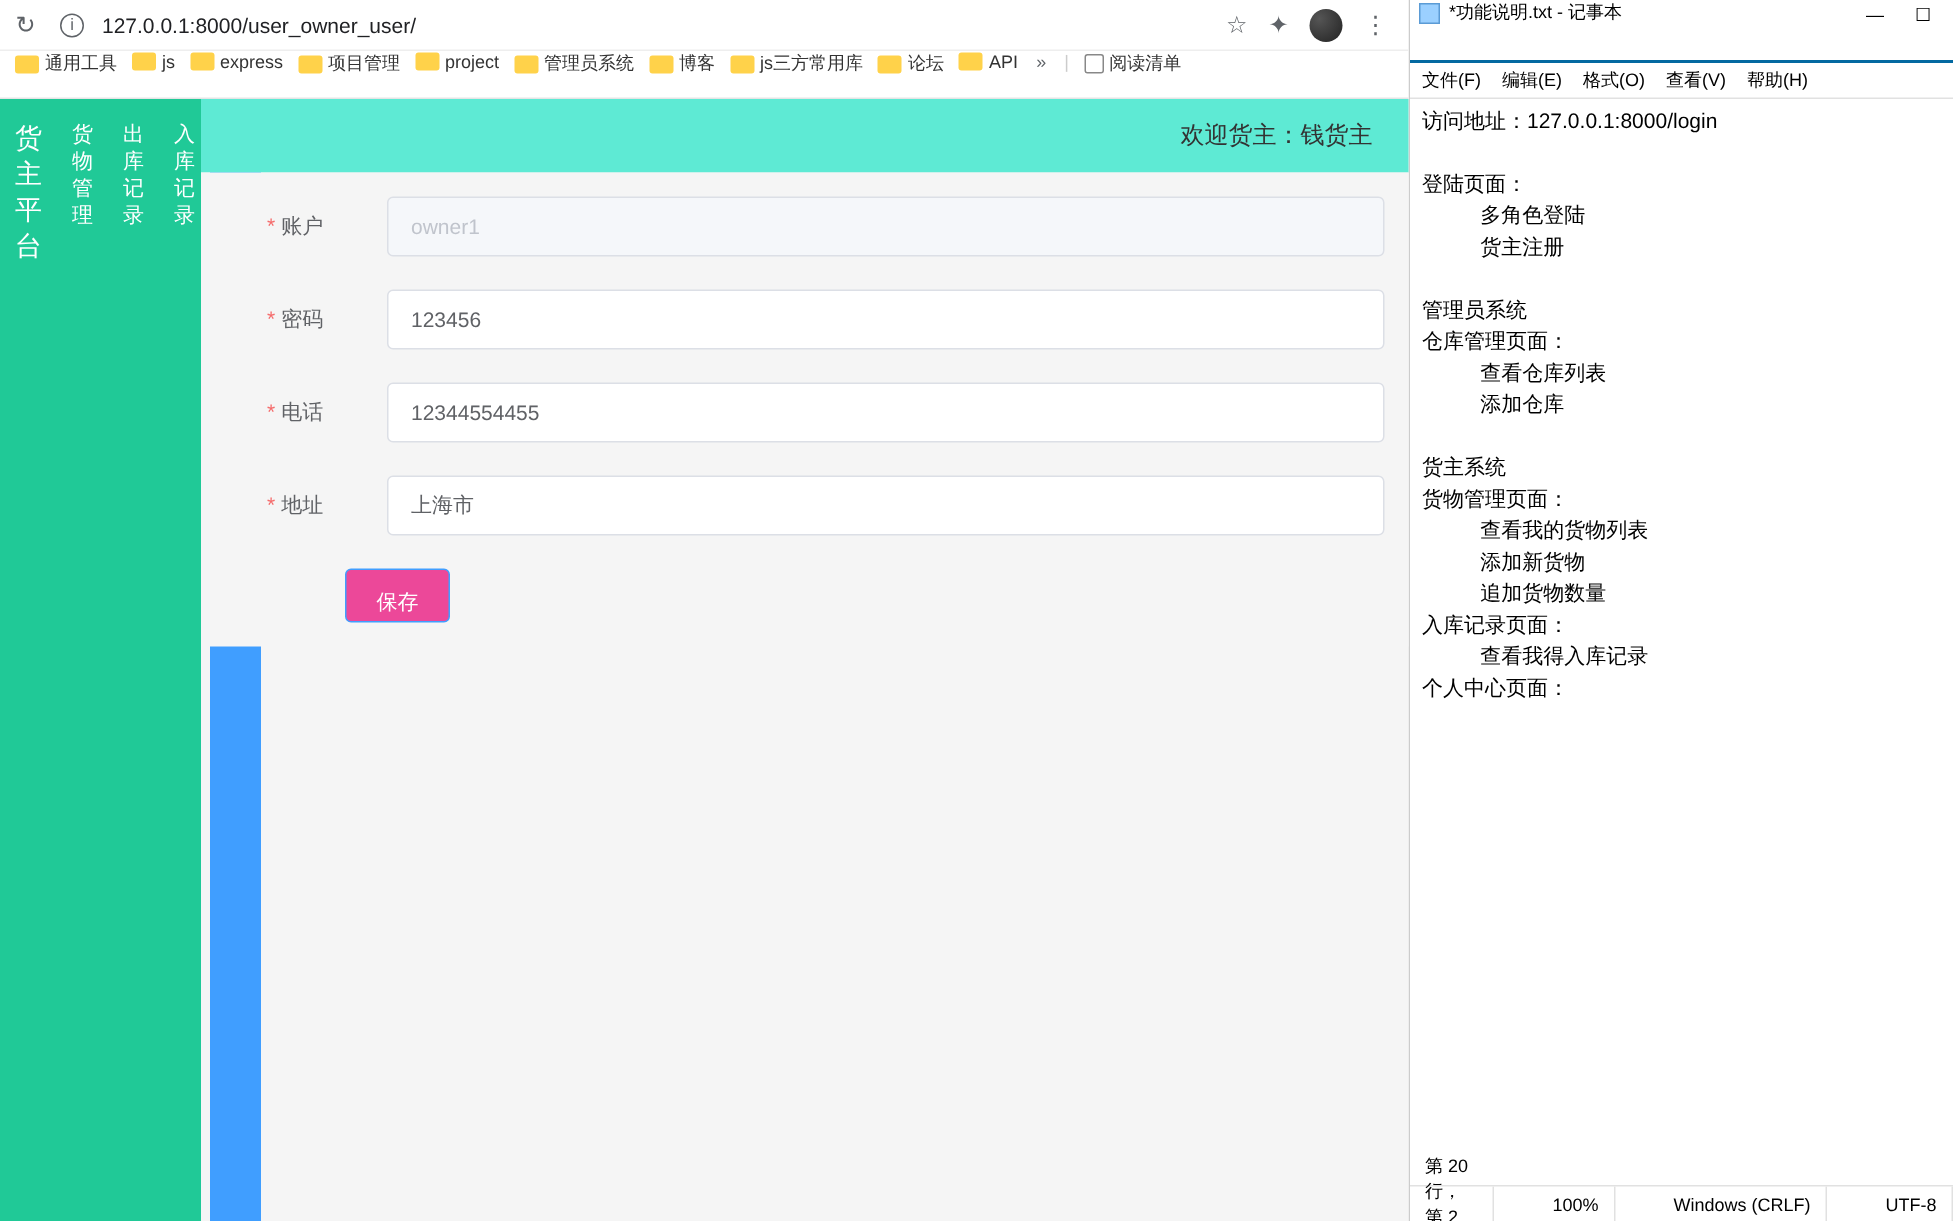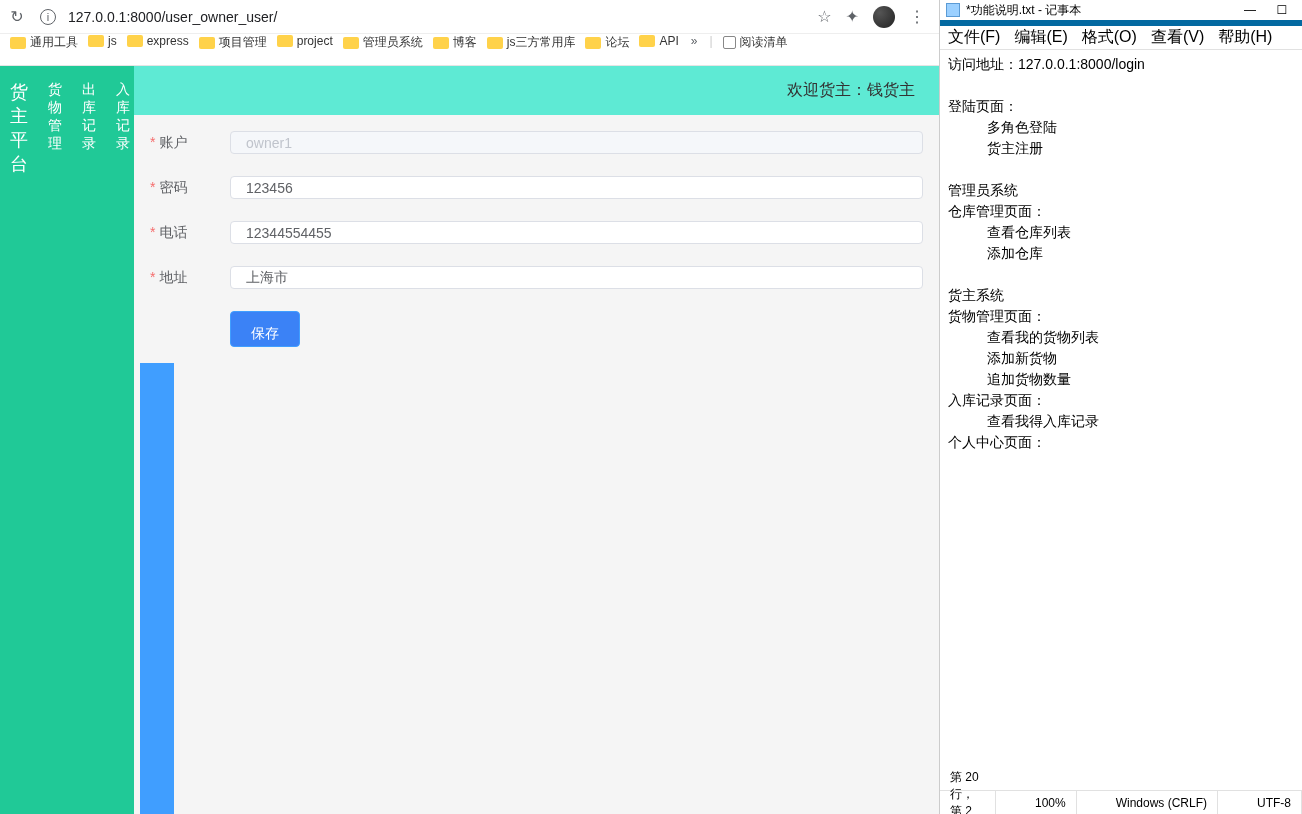--- a/index.html
+++ b/index.html
@@ -23,35 +23,35 @@
 
 .page { flex: 1; display: flex; background: #f5f5f5; }
 .sidebar { width: 134px; background: #20c997; color: #fff; display: flex; }
 .brand { padding: 14px 10px; font-size: 18px; font-weight: 500; }
 .nav-item { padding: 15px 10px; font-size: 14px; cursor: pointer; }
 .nav-item.active { background: #409eff; }
 
 .content { flex: 1; display: flex; flex-direction: column; }
 .welcome { text-align: right; padding: 14px 24px; font-size: 16px; color: #333; background: #5eead4; }
 .form-wrap { padding: 16px 16px; background: #f5f5f5; }
-.form-row { display: flex; align-items: center; margin-bottom: 22px; }
+.form-row { display: flex; align-items: center; margin-bottom: 22px; margin-left: 28px; }
 .label { width: 80px; font-size: 14px; color: #606266; text-align: left; }
 .req { color: #f56c6c; margin-right: 4px; }
-.input { flex: 1; height: 23px; border: 1px solid #dcdfe6; border-radius: 4px; padding: 0 15px; font-size: 14px; color: #606266; background: #fff; }
+.input { flex: 1; height: 40px; border: 1px solid #dcdfe6; border-radius: 4px; padding: 0 15px; font-size: 14px; color: #606266; background: #fff; }
 .input.disabled { background: #f5f7fa; color: #c0c4cc; }
-.btn-save { margin-left: 80px; height: 36px; padding: 13px 20px; background: #3b82f6; color: #fff; border: 1px solid #409eff; border-radius: 4px; font-size: 14px; cursor: pointer; }
+.btn-save { margin-left: 80px; height: 36px; padding: 13px 20px; background: #ec4899; color: #fff; border: 1px solid #409eff; border-radius: 4px; font-size: 14px; cursor: pointer; }
 
 
 .notepad { flex: 1; display: flex; flex-direction: column; background: #fff; }
-.np-title { height: 26px; display: flex; align-items: center; justify-content: space-between; padding: 0 6px; background: #fff; border-bottom: 6px solid #0369a1; }
+.np-title { height: 42px; display: flex; align-items: flex-start; justify-content: space-between; padding: 0 6px; background: #fff; border-bottom: 2px solid #0369a1; }
 .np-title-left { display: flex; align-items: center; gap: 6px; font-size: 12px; }
 .np-icon { width: 14px; height: 14px; background: #9bd0ff; border: 1px solid #5b9bd5; }
 .np-ctrl { display: flex; gap: 4px; }
 .np-ctrl div { width: 28px; height: 20px; display: flex; align-items: center; justify-content: center; font-size: 12px; cursor: pointer; }
-.np-menu { height: 24px; display: flex; align-items: center; gap: 14px; padding: 0 8px; font-size: 16px; border-bottom: 1px solid #e1e1e1; }
+.np-menu { height: 24px; display: flex; align-items: center; gap: 14px; padding: 0 8px; font-size: 12px; border-bottom: 1px solid #e1e1e1; }
 .np-menu span { cursor: pointer; }
 .np-body { flex: 1; padding: 4px 8px; font-size: 14px; line-height: 21px; white-space: pre; overflow: hidden; position: relative; }
 .np-status { height: 24px; display: flex; align-items: center; border-top: 1px solid #e1e1e1; font-size: 12px; gap: 29px; }
 .np-status div { padding: 0 10px; border-right: 1px solid #e1e1e1; height: 100%; display: flex; align-items: center; }
 .np-status div:first-child { flex: 1; }
 </style>
 </head>
 <body>
 
 <div class="browser">

